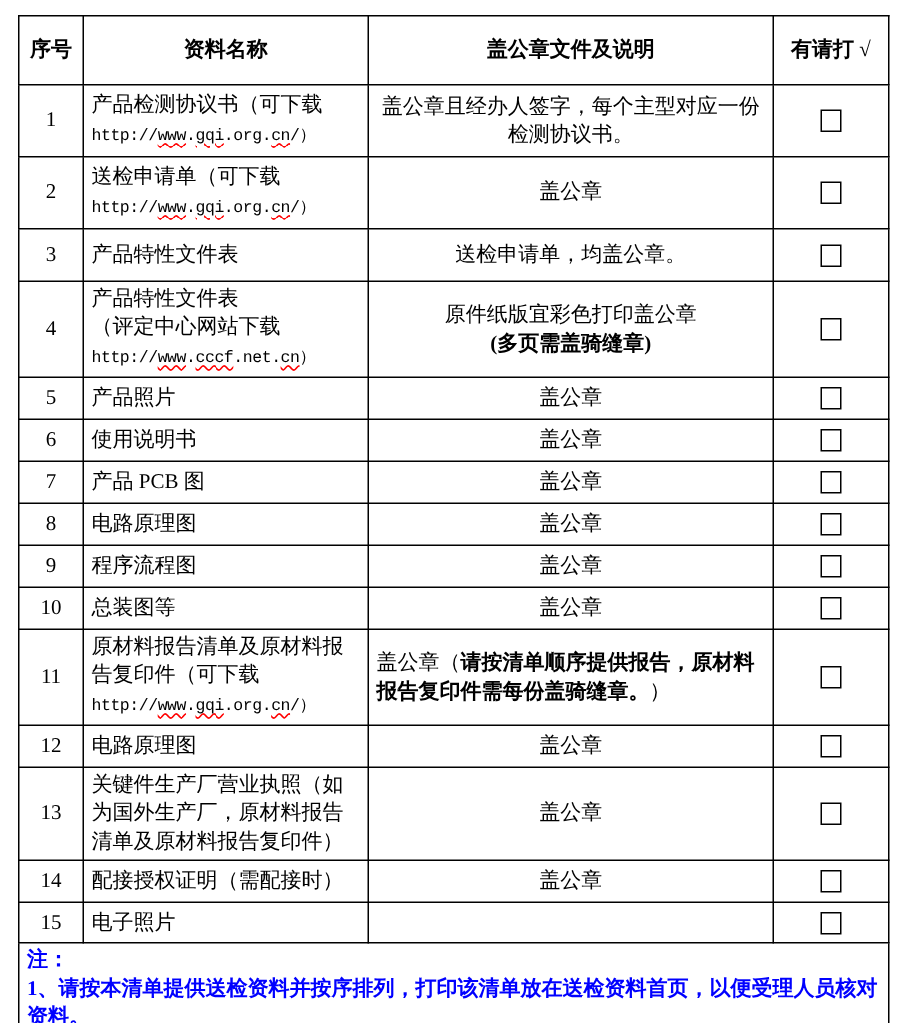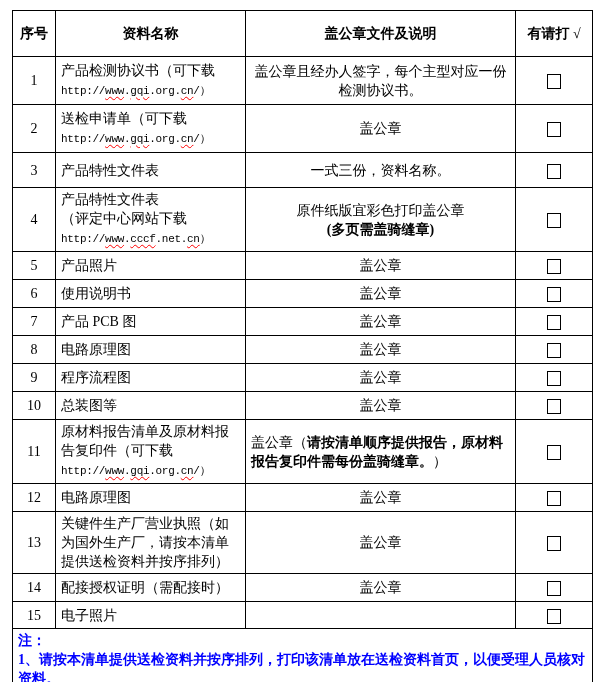--- a/index.html
+++ b/index.html
@@ -129,21 +129,21 @@
         <span class="t">送检申请单（可下载</span><br>
         <span class="url"><span>http://</span><span class="wavy">www</span><span>.</span><span class="wavy">gqi</span><span>.org.</span><span class="wavy">cn</span><span>/）</span></span>
       </td>
       <td class="c-desc"><span>盖公章</span></td>
       <td class="c-check"><span class="checkbox"></span></td>
     </tr>
 
     <tr style="height:35px">
       <td class="c-num">3</td>
       <td class="c-name"><span>产品特性文件表</span></td>
-      <td class="c-desc"><span>一式三份，资料名称。</span></td>
+      <td class="c-desc"><span>送检申请单，均盖公章。</span></td>
       <td class="c-check"><span class="checkbox"></span></td>
     </tr>
 
     <tr style="height:57px">
       <td class="c-num">4</td>
       <td class="c-name">
         <span class="t">产品特性文件表
 （评定中心网站下载</span><br>
         <span class="url"><span>http://</span><span class="wavy">www</span><span>.</span><span class="wavy">cccf</span><span>.net.</span><span class="wavy">cn</span><span>）</span></span>
       </td>
@@ -208,21 +208,21 @@
 
     <tr style="height:28px">
       <td class="c-num">12</td>
       <td class="c-name"><span>电路原理图</span></td>
       <td class="c-desc"><span>盖公章</span></td>
       <td class="c-check"><span class="checkbox"></span></td>
     </tr>
 
     <tr style="height:54px">
       <td class="c-num">13</td>
-      <td class="c-name"><span>关键件生产厂营业执照（如为国外生产厂，请按本清单提供送检资料并按序排列）</span></td>
+      <td class="c-name"><span>关键件生产厂营业执照（如为国外生产厂，原材料报告清单及原材料报告复印件）</span></td>
       <td class="c-desc"><span>盖公章</span></td>
       <td class="c-check"><span class="checkbox"></span></td>
     </tr>
 
     <tr style="height:28px">
       <td class="c-num">14</td>
       <td class="c-name"><span>配接授权证明（需配接时）</span></td>
       <td class="c-desc"><span>盖公章</span></td>
       <td class="c-check"><span class="checkbox"></span></td>
     </tr>

